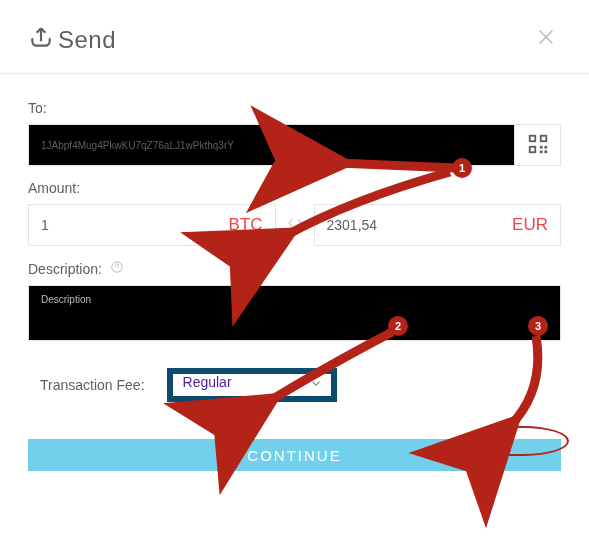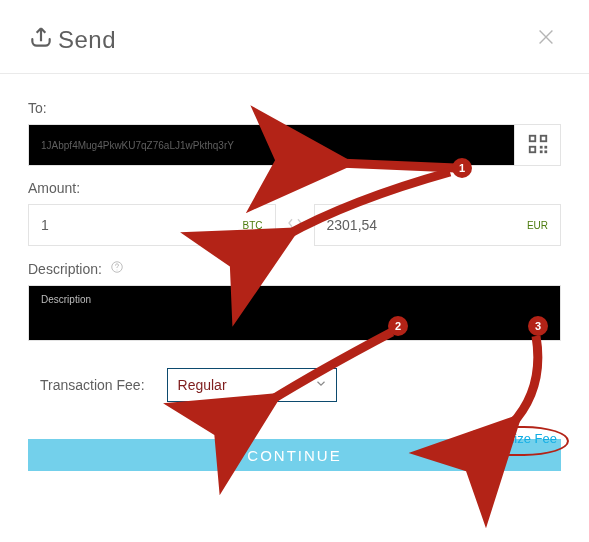--- a/index.html
+++ b/index.html
@@ -19,28 +19,28 @@
 
   .addr-row{display:flex}
   .input{width:100%;height:42px;border:1px solid #e3e3e3;padding:0 12px;font-size:10px;color:#5f5f5f;background:#000000;outline:none}
   .input::placeholder{color:#bdbdbd}
   .qr-btn{width:50px;height:42px;border:1px solid #e3e3e3;border-left:none;display:flex;align-items:center;justify-content:center;background:#fff;cursor:pointer}
   .qr-btn svg{width:22px;height:22px;fill:#5f5f5f}
 
   .amount-row{display:flex;align-items:center;gap:10px}
   .amount-box{display:flex;align-items:center;border:1px solid #e3e3e3;height:42px;padding:0 12px;flex:1;background:#fff}
   .amount-box input{border:none;outline:none;flex:1;font-size:14px;color:#5f5f5f;background:transparent;min-width:0}
-  .amount-box .unit{font-size:10px;color:#4d7c0f;white-space:nowrap}
+  .amount-box .unit{font-size:17px;color:#ef4444;white-space:nowrap}
   .swap{color:#cfcfcf}
   .swap svg{width:18px;height:18px;stroke:#cfcfcf;fill:none;stroke-width:1.8}
 
   textarea.input{height:56px;padding-top:8px;resize:none;font-family:inherit}
 
   .fee-row{display:flex;align-items:center;gap:10px;margin-top:20px}
-  .select-wrap{position:relative;width:170px;height:34px;border:1px solid #0c4a6e;background:#fff;display:flex;align-items:center;padding:0 10px;font-size:14px;color:#7f1d1d;cursor:pointer}
+  .select-wrap{position:relative;width:170px;height:34px;border:6px solid #0c4a6e;background:#fff;display:flex;align-items:flex-start;padding:0 10px;font-size:14px;color:#4c1d95;cursor:pointer}
   .select-wrap .chev{position:absolute;right:8px;top:50%;transform:translateY(-50%)}
   .select-wrap .chev svg{width:14px;height:14px;stroke:#8a8a8a;fill:none;stroke-width:2}
 
   .customize{position:absolute;right:32px;bottom:96px;color:#10ade4;font-size:13px;cursor:pointer}
   .customize-ring{position:absolute;right:20px;bottom:86px;width:108px;height:30px;border:2px solid #b32317;border-radius:50%/60%;pointer-events:none}
 
   .continue{margin:26px 28px 0 28px}
   .continue button{width:100%;height:32px;border:none;background:#73d0eb;color:#fff;font-size:15px;letter-spacing:2px;cursor:pointer}
 
   
@@ -129,21 +129,20 @@
       <span class="label" style="margin:12px">Transaction Fee:</span>
       <div class="select-wrap">
         <span>Regular</span>
         <span class="chev"><svg viewBox="0 0 24 24">
               <path d="M6 9l6 6 6-6"></path>
             </svg></span>
       </div>
     </div>
   </div>
 
-  <a class="customize">Customize Fee</a>
   <div class="customize-ring"></div>
 
   <div class="continue">
     <button>CONTINUE</button>
   </div>
 
   <svg class="ann" style="left:0;top:0" width="589" height="542">
     <defs>
       <marker id="ah" markerWidth="14" markerHeight="12" refX="2" refY="6" orient="auto">
         <path d="M12 0 L0 6 L12 12 L9 6 Z" fill="#b32317"></path>

